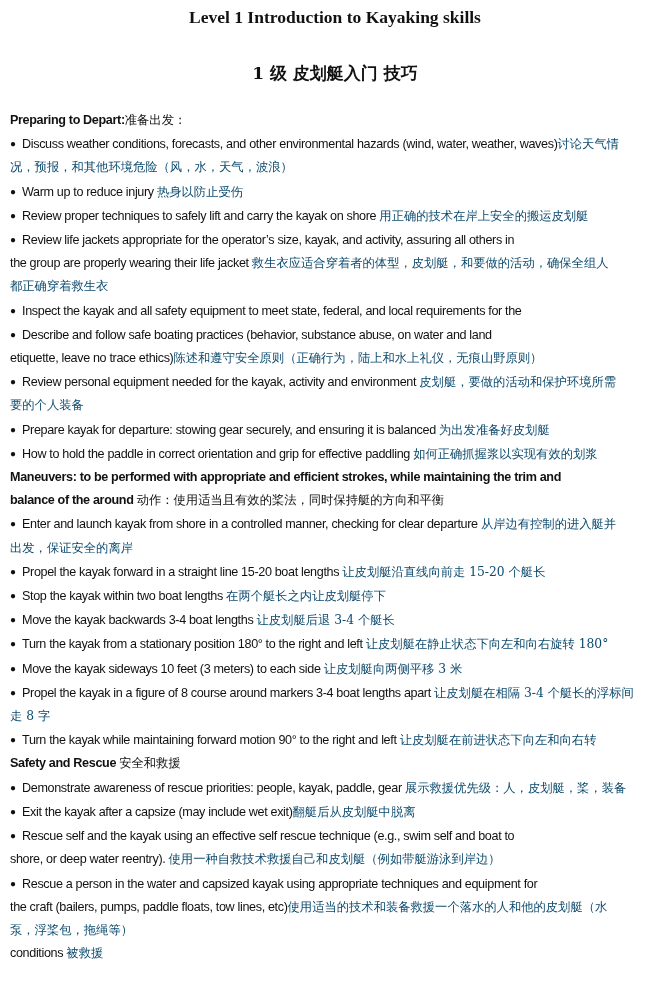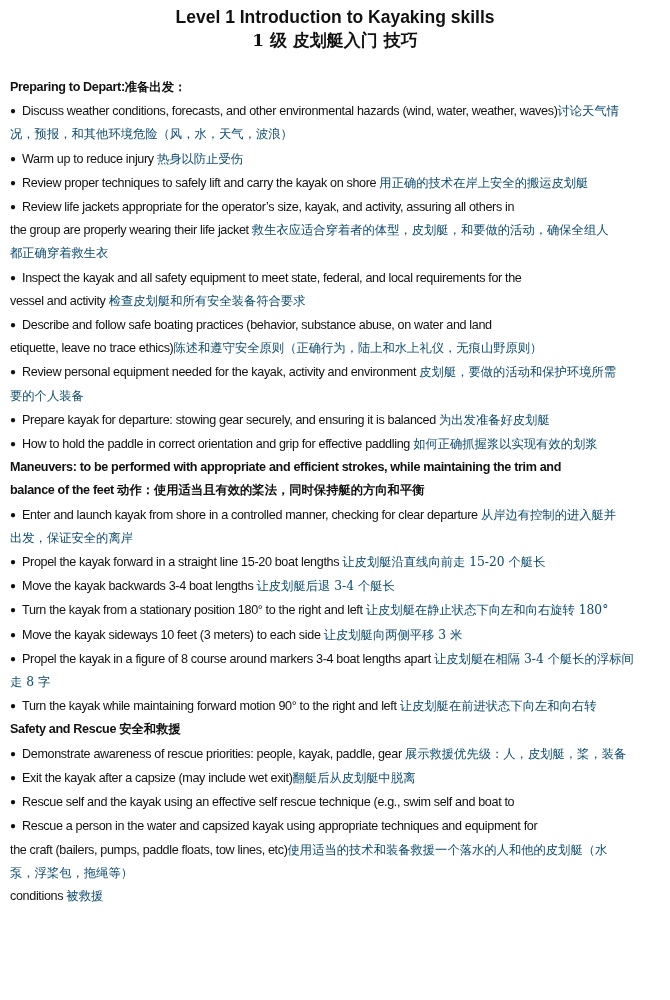--- a/index.html
+++ b/index.html
@@ -4,75 +4,76 @@
   <style>
     html, body { margin: 0; padding: 0; background: #ffffff; }
     body {
       width: 670px; height: 1000px; overflow: hidden;
       font-family: "Liberation Sans", "DejaVu Sans", sans-serif;
       color: #111111;
     }
     .page { position: relative; width: 670px; height: 1000px; box-sizing: border-box; padding: 0 10px; }
     .title-block { text-align: center; padding-top: 6px; }
     .title-en {
-      font-family: Liberation Sans, sans-serif;
+      font-family: Liberation Serif, serif;
       font-weight: bold; font-size: 17.5px; line-height: 22px; color: #111;
     }
     .title-zh {
       font-family: "DejaVu Serif", "Liberation Serif", serif;
-      font-weight: bold; font-size: 17px; line-height: 24px; color: #111;
+      font-weight: bold; font-size: 17px; line-height: 24px; color: #111; margin-top: 33px;
     }
     .content { margin-top: 24px; }
     .line {
       font-size: 12.6px; line-height: 23.2px; white-space: nowrap;
       letter-spacing: -0.35px; color: #111;
     }
     .line .zh { color: #0c4a6e; font-family: "DejaVu Serif", "Liberation Serif", serif; font-size: 12.3px; letter-spacing: 0; }
     .heading { font-weight: bold; }
-    .heading .zh { color: #111; font-weight: bold; font-family: "DejaVu Sans", sans-serif; }
+    .heading .zh { color: #111; font-weight: normal; font-family: "DejaVu Sans", sans-serif; }
     .bullet { display: inline-block; width: 12px; font-size: 10px; vertical-align: 1px; }
   </style>
 </head>
 <body>
 
 <div class="page">
   <div class="title-block">
     <div class="title-en">Level 1 Introduction to Kayaking skills</div>
     <div class="title-zh">1 级  皮划艇入门  技巧</div>
   </div>
   <div class="content" id="content">
       <div class="line heading"><span class="en">Preparing to Depart:</span><span class="zh">准备出发：</span></div>
       <div class="line"><span class="bullet">●</span><span class="en">Discuss weather conditions, forecasts, and other environmental hazards (wind, water, weather, waves)</span><span class="zh">讨论天气情</span></div>
       <div class="line"><span class="en"></span><span class="zh">况，预报，和其他环境危险（风，水，天气，波浪）</span></div>
       <div class="line"><span class="bullet">●</span><span class="en">Warm up to reduce injury </span><span class="zh">热身以防止受伤</span></div>
       <div class="line"><span class="bullet">●</span><span class="en">Review proper techniques to safely lift and carry the kayak on shore </span><span class="zh">用正确的技术在岸上安全的搬运皮划艇</span></div>
       <div class="line"><span class="bullet">●</span><span class="en">Review life jackets appropriate for the operator’s size, kayak, and activity, assuring all others in</span><span class="zh"></span></div>
       <div class="line"><span class="en">the group are properly wearing their life jacket </span><span class="zh">救生衣应适合穿着者的体型，皮划艇，和要做的活动，确保全组人</span></div>
       <div class="line"><span class="en"></span><span class="zh">都正确穿着救生衣</span></div>
       <div class="line"><span class="bullet">●</span><span class="en">Inspect the kayak and all safety equipment to meet state, federal, and local requirements for the</span><span class="zh"></span></div>
-      <div class="line"><span class="en">vessel and activity </span><span class="zh">检查皮划艇和所有安全装备符合要求</span></div>
       <div class="line"><span class="bullet">●</span><span class="en">Describe and follow safe boating practices (behavior, substance abuse, on water and land</span><span class="zh"></span></div>
       <div class="line"><span class="en">etiquette, leave no trace ethics)</span><span class="zh">陈述和遵守安全原则（正确行为，陆上和水上礼仪，无痕山野原则）</span></div>
       <div class="line"><span class="bullet">●</span><span class="en">Review personal equipment needed for the kayak, activity and environment </span><span class="zh">皮划艇，要做的活动和保护环境所需</span></div>
       <div class="line"><span class="en"></span><span class="zh">要的个人装备</span></div>
       <div class="line"><span class="bullet">●</span><span class="en">Prepare kayak for departure: stowing gear securely, and ensuring it is balanced </span><span class="zh">为出发准备好皮划艇</span></div>
       <div class="line"><span class="bullet">●</span><span class="en">How to hold the paddle in correct orientation and grip for effective paddling </span><span class="zh">如何正确抓握浆以实现有效的划浆</span></div>
       <div class="line heading"><span class="en">Maneuvers: to be performed with appropriate and efficient strokes, while maintaining the trim and</span><span class="zh"></span></div>
-      <div class="line heading"><span class="en">balance of the feet </span><span class="zh">动作：使用适当且有效的桨法，同时保持艇的方向和平衡</span></div>
+      <div class="line heading"><span class="en">balance of the around </span><span class="zh">动作：使用适当且有效的桨法，同时保持艇的方向和平衡</span></div>
       <div class="line"><span class="bullet">●</span><span class="en">Enter and launch kayak from shore in a controlled manner, checking for clear departure </span><span class="zh">从岸边有控制的进入艇并</span></div>
       <div class="line"><span class="en"></span><span class="zh">出发，保证安全的离岸</span></div>
       <div class="line"><span class="bullet">●</span><span class="en">Propel the kayak forward in a straight line 15-20 boat lengths </span><span class="zh">让皮划艇沿直线向前走 15-20 个艇长</span></div>
+      <div class="line"><span class="bullet">●</span><span class="en">Stop the kayak within two boat lengths  </span><span class="zh">在两个艇长之内让皮划艇停下</span></div>
       <div class="line"><span class="bullet">●</span><span class="en">Move the kayak backwards 3-4 boat lengths  </span><span class="zh">让皮划艇后退 3-4 个艇长</span></div>
       <div class="line"><span class="bullet">●</span><span class="en">Turn the kayak from a stationary position 180° to the right and left </span><span class="zh">让皮划艇在静止状态下向左和向右旋转  180°</span></div>
       <div class="line"><span class="bullet">●</span><span class="en">Move the kayak sideways 10 feet (3 meters) to each side </span><span class="zh">让皮划艇向两侧平移 3 米</span></div>
       <div class="line"><span class="bullet">●</span><span class="en">Propel the kayak in a figure of 8 course around markers 3-4 boat lengths apart </span><span class="zh">让皮划艇在相隔 3-4 个艇长的浮标间</span></div>
       <div class="line"><span class="en"></span><span class="zh">走 8 字</span></div>
       <div class="line"><span class="bullet">●</span><span class="en">Turn the kayak while maintaining forward motion 90° to the right and left </span><span class="zh">让皮划艇在前进状态下向左和向右转</span></div>
       <div class="line heading"><span class="en">Safety and Rescue </span><span class="zh">安全和救援</span></div>
       <div class="line"><span class="bullet">●</span><span class="en">Demonstrate awareness of rescue priorities: people, kayak, paddle, gear </span><span class="zh">展示救援优先级：人，皮划艇，桨，装备</span></div>
       <div class="line"><span class="bullet">●</span><span class="en">Exit the kayak after a capsize (may include wet exit)</span><span class="zh">翻艇后从皮划艇中脱离</span></div>
       <div class="line"><span class="bullet">●</span><span class="en">Rescue self and the kayak using an effective self rescue technique (e.g., swim self and boat to</span><span class="zh"></span></div>
+      <div class="line"><span class="en">shore, or deep water reentry).  </span><span class="zh">使用一种自救技术救援自己和皮划艇（例如带艇游泳到岸边）</span></div>
       <div class="line"><span class="bullet">●</span><span class="en">Rescue a person in the water and capsized kayak using appropriate techniques and equipment for</span><span class="zh"></span></div>
       <div class="line"><span class="en">the craft (bailers, pumps, paddle floats, tow lines, etc)</span><span class="zh">使用适当的技术和装备救援一个落水的人和他的皮划艇（水</span></div>
       <div class="line"><span class="en"></span><span class="zh">泵，浮桨包，拖绳等）</span></div>
       <div class="line"><span class="en">conditions </span><span class="zh">被救援</span></div>
     </div>
 </div>
 
 </body></html>

